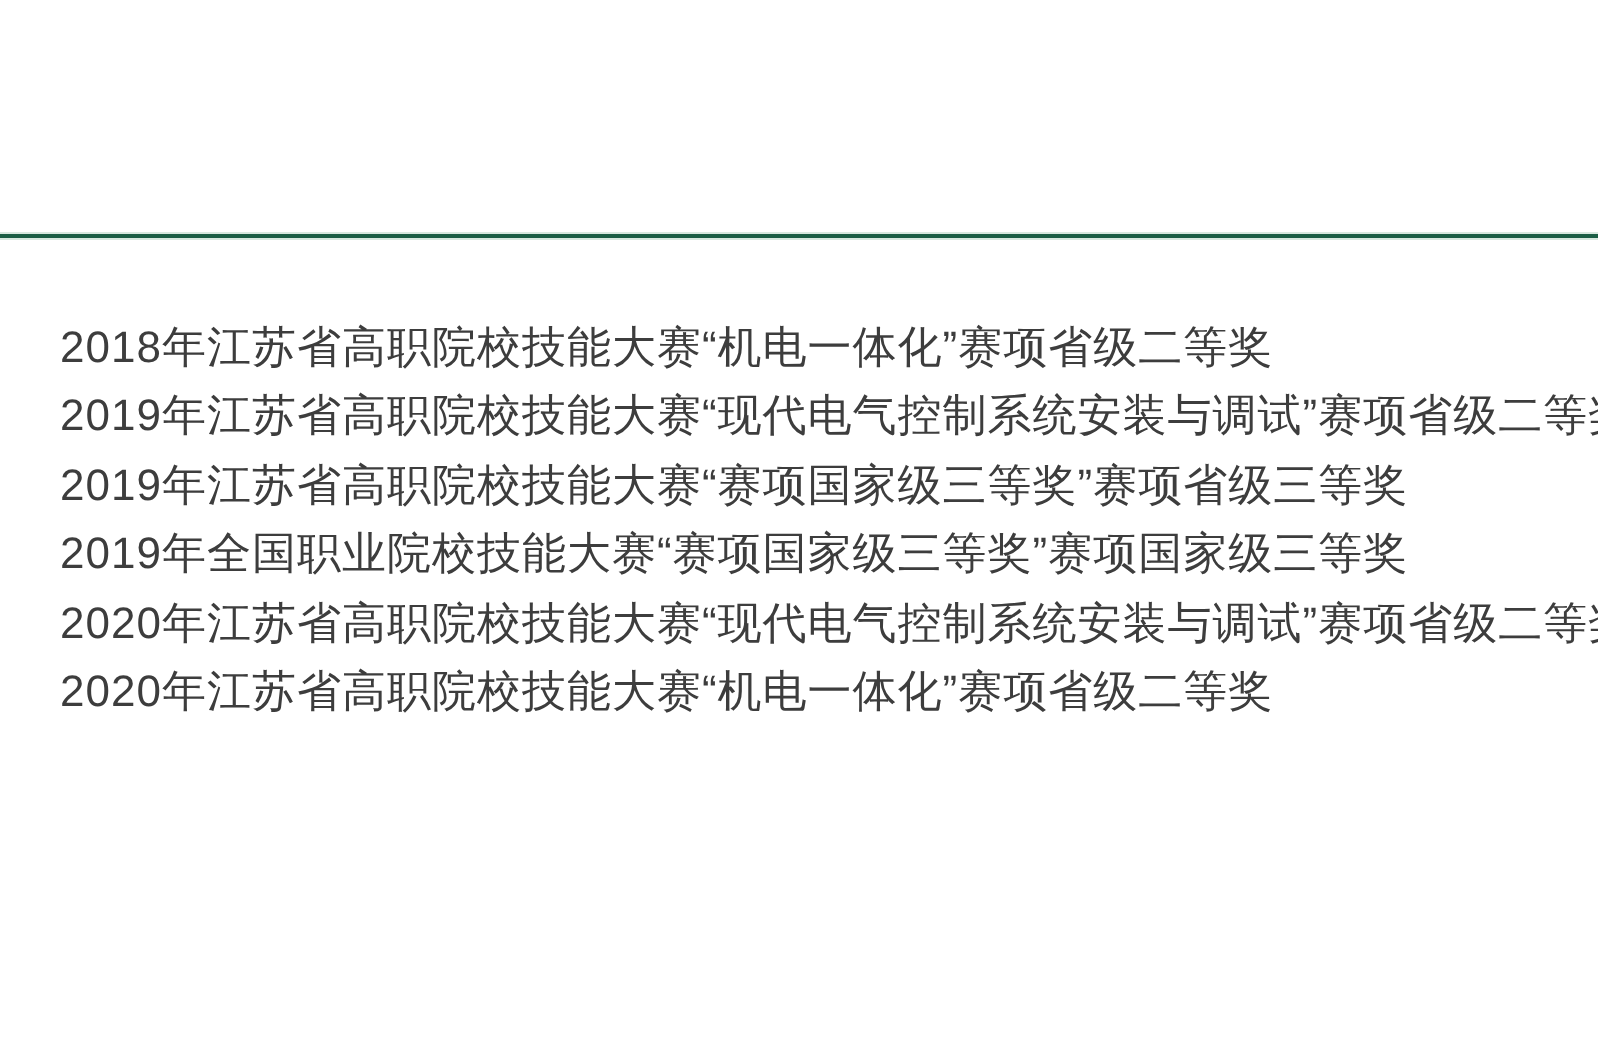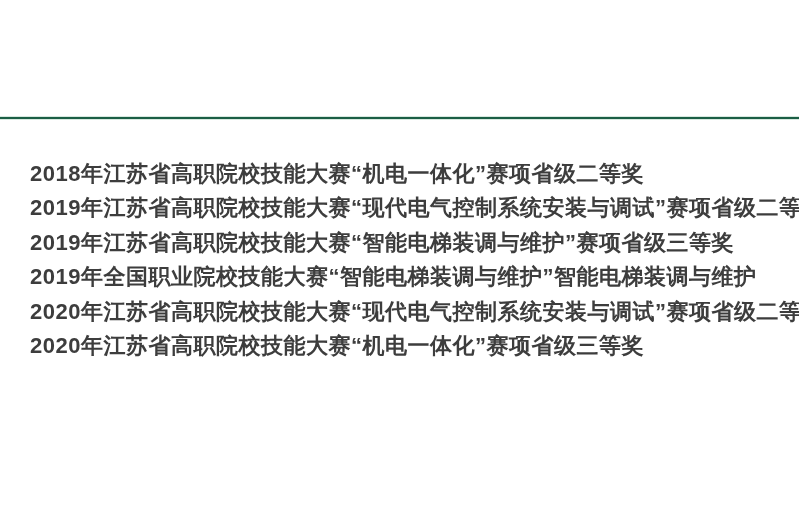--- a/index.html
+++ b/index.html
@@ -30,34 +30,34 @@
     border-bottom: 1px solid var(--divider-glow, #d8e8df);
   }
   .awards {
     position: absolute;
     top: 157px;
     left: 30px;
     width: 760px;
     color: var(--text, #3d3d3d);
     font-size: 22px;
     line-height: 34.4px;
-    font-weight: 700;
+    font-weight: 400;
     letter-spacing: 0.5px;
     white-space: nowrap;
   }
   .award-line {
     height: 34.4px;
   }
 </style>
 </head>
 <body style="--bg: #ffffff; --divider: #1b5e45; --divider-glow: #d8e8df; --text: #3d3d3d;">
 
 <div class="page">
   <div class="divider"></div>
   <div class="awards" id="awards-list">
       <div class="award-line">2018年江苏省高职院校技能大赛“机电一体化”赛项省级二等奖</div>
       <div class="award-line">2019年江苏省高职院校技能大赛“现代电气控制系统安装与调试”赛项省级二等奖</div>
-      <div class="award-line">2019年江苏省高职院校技能大赛“智能电梯装调与维护”赛项省级三等奖</div>
-      <div class="award-line">2019年全国职业院校技能大赛“智能电梯装调与维护”智能电梯装调与维护</div>
+      <div class="award-line">2019年江苏省高职院校技能大赛“赛项国家级三等奖”赛项省级三等奖</div>
+      <div class="award-line">2019年全国职业院校技能大赛“赛项国家级三等奖”赛项国家级三等奖</div>
       <div class="award-line">2020年江苏省高职院校技能大赛“现代电气控制系统安装与调试”赛项省级二等奖</div>
-      <div class="award-line">2020年江苏省高职院校技能大赛“机电一体化”赛项省级三等奖</div>
+      <div class="award-line">2020年江苏省高职院校技能大赛“机电一体化”赛项省级二等奖</div>
     </div>
 </div>
 
 </body></html>

